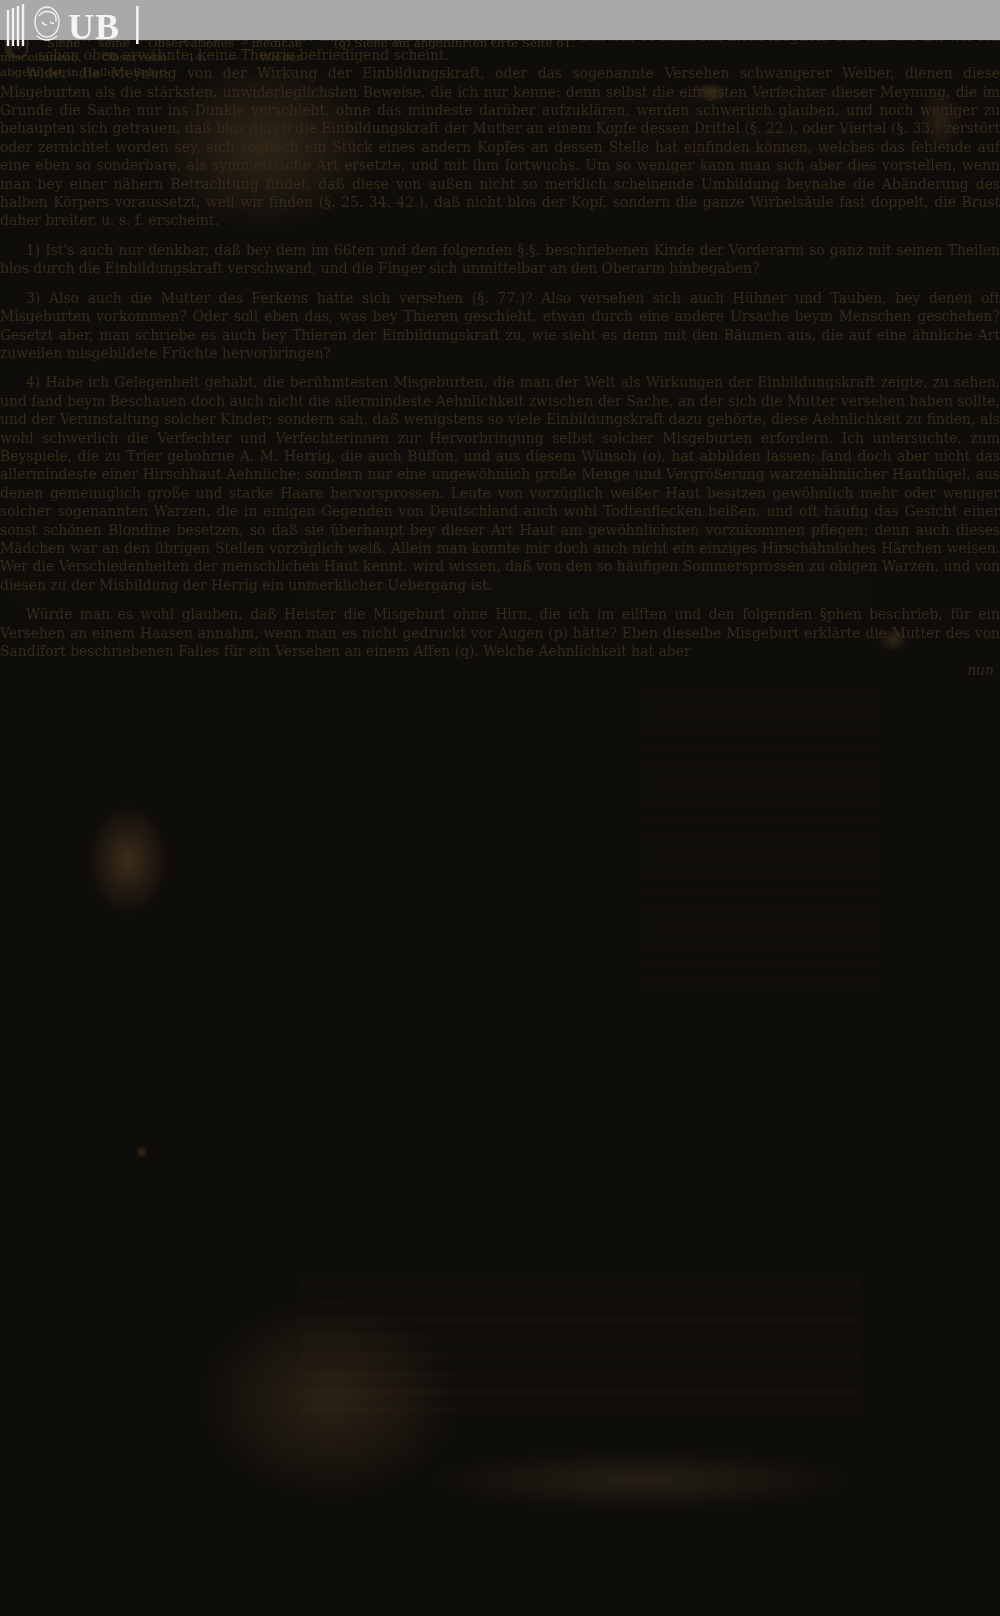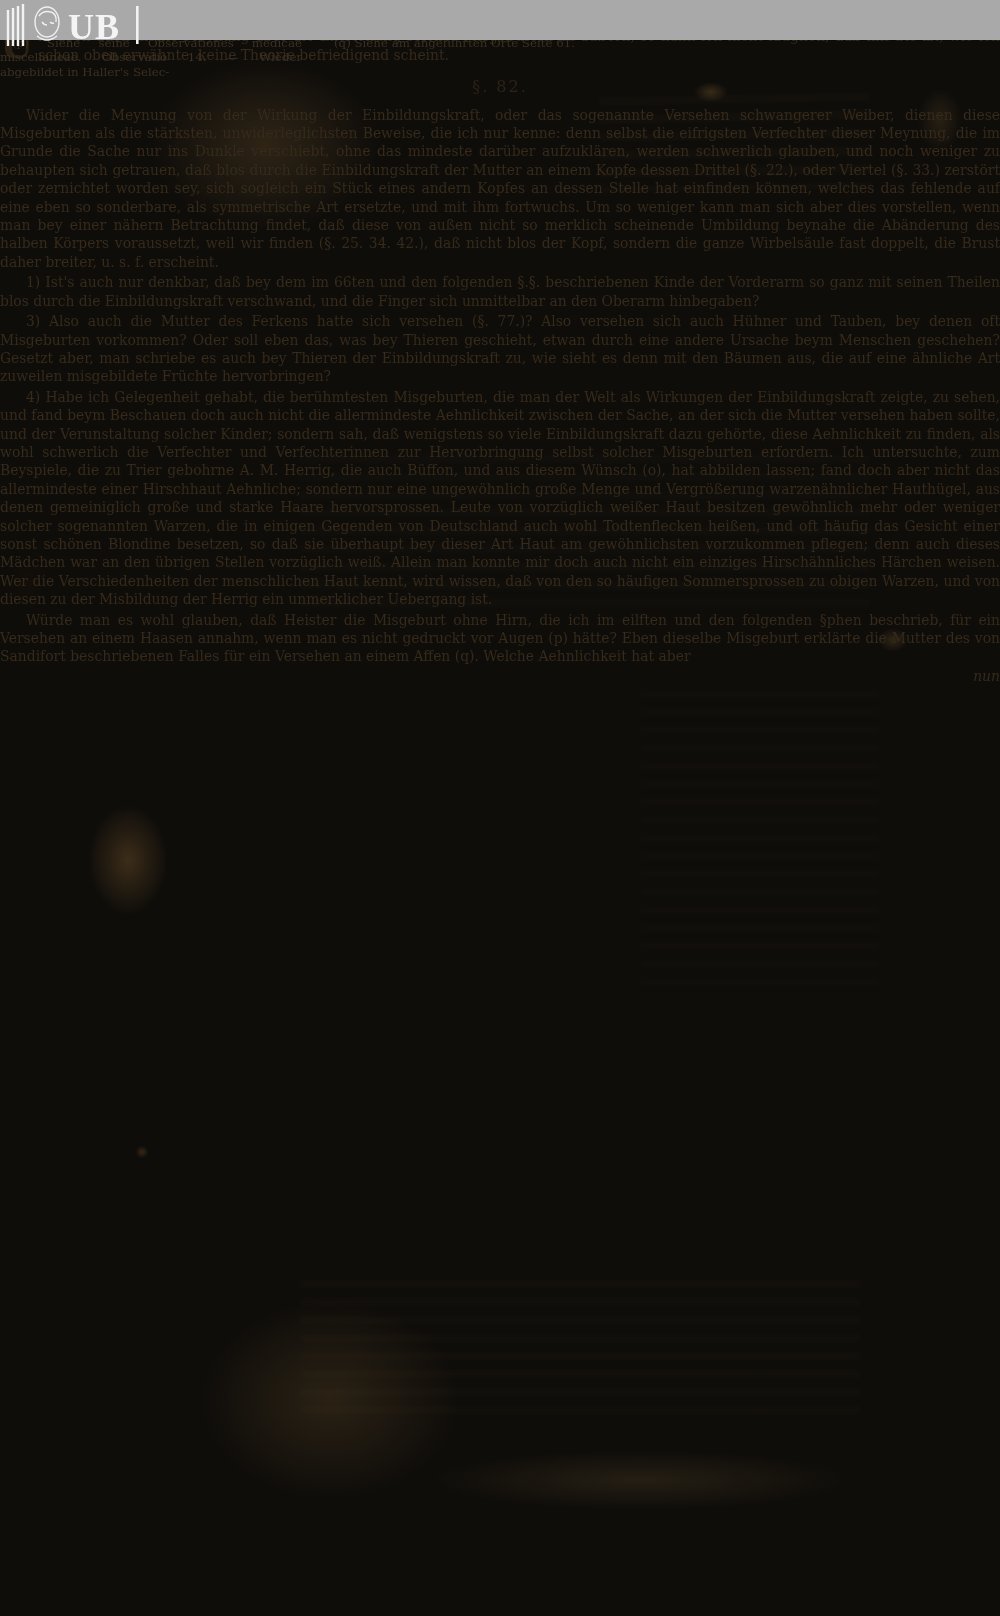--- a/index.html
+++ b/index.html
@@ -67,23 +67,23 @@
     color:#271d10;letter-spacing:.4px;}
   .rule{left:413;top:284;width:330;height:4px;background:#2e2417;
     clip-path:polygon(0 50%,2.5% 10%,97.5% 0,100% 45%,97.5% 100%,2.5% 90%);}
 
   .bodycol{left:268;top:300;width:620;font-size:13.9px;line-height:18.4px;
     color:#362a1a;text-align:justify;}
   .sec-head{text-align:center;font-size:16px;letter-spacing:2px;color:#2c2215;margin:0 0 9px 0;}
   .sec-head.second{margin-top:14px;}
   .para{margin:0;}
   .para.ind{text-indent:26px;}
-  .gap{margin-top:2px;}
+  .gap{margin-top:11px;}
   .dropcap{float:left;font-size:38px;line-height:31px;font-weight:bold;padding:2px 5px 0 0;color:#2a2013;}
-  .catchword{text-align:right;margin-top:1px;font-style:italic;}
+  .catchword{text-align:right;padding-right:6px;margin-top:1px;font-style:italic;}
 
   .footnotes{left:268;top:1250;width:624;display:flex;gap:20px;
     font-size:11.8px;line-height:14.4px;color:#3c3020;text-align:justify;}
   .fncol{width:302px;}
   .fncol p{margin:0 0 7px 0;text-indent:12px;}
   .fncol p.cont{text-indent:0;}
 
   
   .banner{left:0;top:1568;width:1000px;height:40px;background:#a9a9a9;}
   .banner-text{left:128;top:3px;position:absolute;color:#efefef;
@@ -139,21 +139,20 @@
   </svg>
 </div>
 
 <div class="abs title">Allgemeine Betrachtungen über vorstehende Fälle.</div>
 <div class="abs rule"></div>
 
 <div class="abs bodycol">
   <div class="sec-head">§.  81.</div>
   <p class="para"><span class="dropcap">U</span><span>m doch auch meine Meynung über die Entstehung solcher Misgeburten zu äußern, so kann ich nicht läugnen, daß mir bis izt, wie ich schon oben erwähnte, keine Theorie befriedigend scheint.</span></p>
 
-  <div class="sec-head second">§.  82.</div>
   <p class="para ind">Wider die Meynung von der Wirkung der Einbildungskraft, oder das sogenannte Versehen schwangerer Weiber, dienen diese Misgeburten als die stärksten, unwiderleglichsten Beweise, die ich nur kenne: denn selbst die eifrigsten Verfechter dieser Meynung, die im Grunde die Sache nur ins Dunkle verschiebt, ohne das mindeste darüber aufzuklären, werden schwerlich glauben, und noch weniger zu behaupten sich getrauen, daß blos durch die Einbildungskraft der Mutter an einem Kopfe dessen Drittel (§. 22.), oder Viertel (§. 33.) zerstört oder zernichtet worden sey, sich sogleich ein Stück eines andern Kopfes an dessen Stelle hat einfinden können, welches das fehlende auf eine eben so sonderbare, als symmetrische Art ersetzte, und mit ihm fortwuchs. Um so weniger kann man sich aber dies vorstellen, wenn man bey einer nähern Betrachtung findet, daß diese von außen nicht so merklich scheinende Umbildung beynahe die Abänderung des halben Körpers voraussetzt, weil wir finden (§. 25. 34. 42.), daß nicht blos der Kopf, sondern die ganze Wirbelsäule fast doppelt, die Brust daher breiter, u. s. f. erscheint.</p>
 
   <p class="para ind gap">1) Ist's auch nur denkbar, daß bey dem im 66ten und den folgenden §.§. beschriebenen Kinde der Vorderarm so ganz mit seinen Theilen blos durch die Einbildungskraft verschwand, und die Finger sich unmittelbar an den Oberarm hinbegaben?</p>
   <p class="para ind gap">3) Also auch die Mutter des Ferkens hatte sich versehen (§. 77.)?  Also versehen sich auch Hühner und Tauben, bey denen oft Misgeburten vorkommen?  Oder soll eben das, was bey Thieren geschieht, etwan durch eine andere Ursache beym Menschen geschehen?  Gesetzt aber, man schriebe es auch bey Thieren der Einbildungskraft zu, wie sieht es denn mit den Bäumen aus, die auf eine ähnliche Art zuweilen misgebildete Früchte hervorbringen?</p>
   <p class="para ind gap">4) Habe ich Gelegenheit gehabt, die berühmtesten Misgeburten, die man der Welt als Wirkungen der Einbildungskraft zeigte, zu sehen, und fand beym Beschauen doch auch nicht die allermindeste Aehnlichkeit zwischen der Sache, an der sich die Mutter versehen haben sollte, und der Verunstaltung solcher Kinder; sondern sah, daß wenigstens so viele Einbildungskraft dazu gehörte, diese Aehnlichkeit zu finden, als wohl schwerlich die Verfechter und Verfechterinnen zur Hervorbringung selbst solcher Misgeburten erfordern.  Ich untersuchte, zum Beyspiele, die zu Trier gebohrne A. M. Herrig, die auch Büffon, und aus diesem Wünsch (o), hat abbilden lassen; fand doch aber nicht das allermindeste einer Hirschhaut Aehnliche; sondern nur eine ungewöhnlich große Menge und Vergrößerung warzenähnlicher Hauthügel, aus denen gemeiniglich große und starke Haare hervorsprossen.  Leute von vorzüglich weißer Haut besitzen gewöhnlich mehr oder weniger solcher sogenannten Warzen, die in einigen Gegenden von Deutschland auch wohl Todtenflecken heißen, und oft häufig das Gesicht einer sonst schönen Blondine besetzen, so daß sie überhaupt bey dieser Art Haut am gewöhnlichsten vorzukommen pflegen; denn auch dieses Mädchen war an den übrigen Stellen vorzüglich weiß.  Allein man konnte mir doch auch nicht ein einziges Hirschähnliches Härchen weisen.  Wer die Verschiedenheiten der menschlichen Haut kennt, wird wissen, daß von den so häufigen Sommersprossen zu obigen Warzen, und von diesen zu der Misbildung der Herrig ein unmerklicher Uebergang ist.</p>
 
   <p class="para ind gap">Würde man es wohl glauben, daß Heister die Misgeburt ohne Hirn, die ich im eilften und den folgenden §phen beschrieb, für ein Versehen an einem Haasen annahm, wenn man es nicht gedruckt vor Augen (p) hätte?  Eben dieselbe Misgeburt erklärte die Mutter des von Sandifort beschriebenen Falles für ein Versehen an einem Affen (q).  Welche Aehnlichkeit hat aber</p>
   <div class="catchword">nun</div>
 </div>
 

